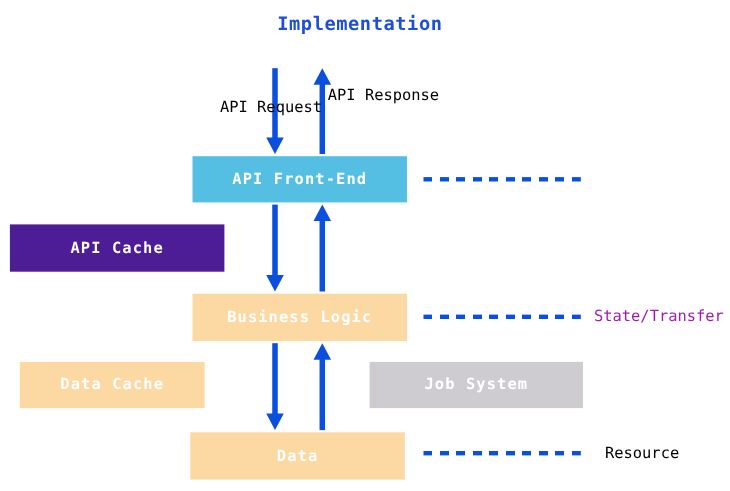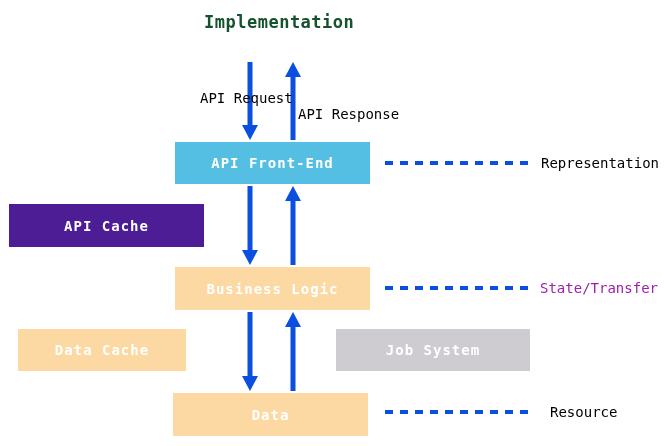--- a/index.html
+++ b/index.html
@@ -20,21 +20,21 @@
     letter-spacing: 0.5px;
     white-space: nowrap;
   }
   .flow-label {
     position: absolute;
     font-size: 14px;
     color: #000000;
     white-space: nowrap;
   }
   .flow-label.request  { left: 152px; top: 90px; }
-  .flow-label.response { left: 298px; top: 106px; }
+  .flow-label.response { left: 298px; top: 79px; }
 
   .box {
     position: absolute;
     display: flex;
     align-items: center;
     justify-content: center;
     font-size: 14px;
     font-weight: bold;
     letter-spacing: 1px;
     white-space: nowrap;
@@ -97,38 +97,37 @@
   }
   .layer-representation { left: 541px; top: 155px; }
   .layer-state-transfer { left: 540px; top: 280px; }
   .layer-resource       { left: 550px; top: 404px; }
 </style>
 </head>
 <body>
 
 <div class="canvas">
 
-  <div class="title" style="color: #14532d;">Implementation</div>
+  <div class="title" style="color: #1d4ed8; margin-left: 48px;">Implementation</div>
 
   <div class="arrow down a1down">
     <div class="shaft"></div>
     <div class="head"></div>
   </div>
   <div class="arrow up a1up">
     <div class="shaft"></div>
     <div class="head"></div>
   </div>
   <div class="flow-label request" style="color: rgb(0, 0, 0); margin-left: 48px;">API Request</div>
   <div class="flow-label response" style="color: rgb(0, 0, 0);">API Response</div>
 
   <div class="box box-api-front-end" style="background: rgb(84, 191, 226); color: rgb(255, 255, 255);">
     <span>API Front-End</span>
   </div>
   <div class="dash-line dash-row1"></div>
-  <div class="layer-label layer-representation" style="color: rgb(0, 0, 0);">Representation</div>
 
   <div class="box box-api-cache" style="background: #4c1d95; color: rgb(255, 255, 255);">
     <span>API Cache</span>
   </div>
 
   <div class="arrow down a2down">
     <div class="shaft"></div>
     <div class="head"></div>
   </div>
   <div class="arrow up a2up">

